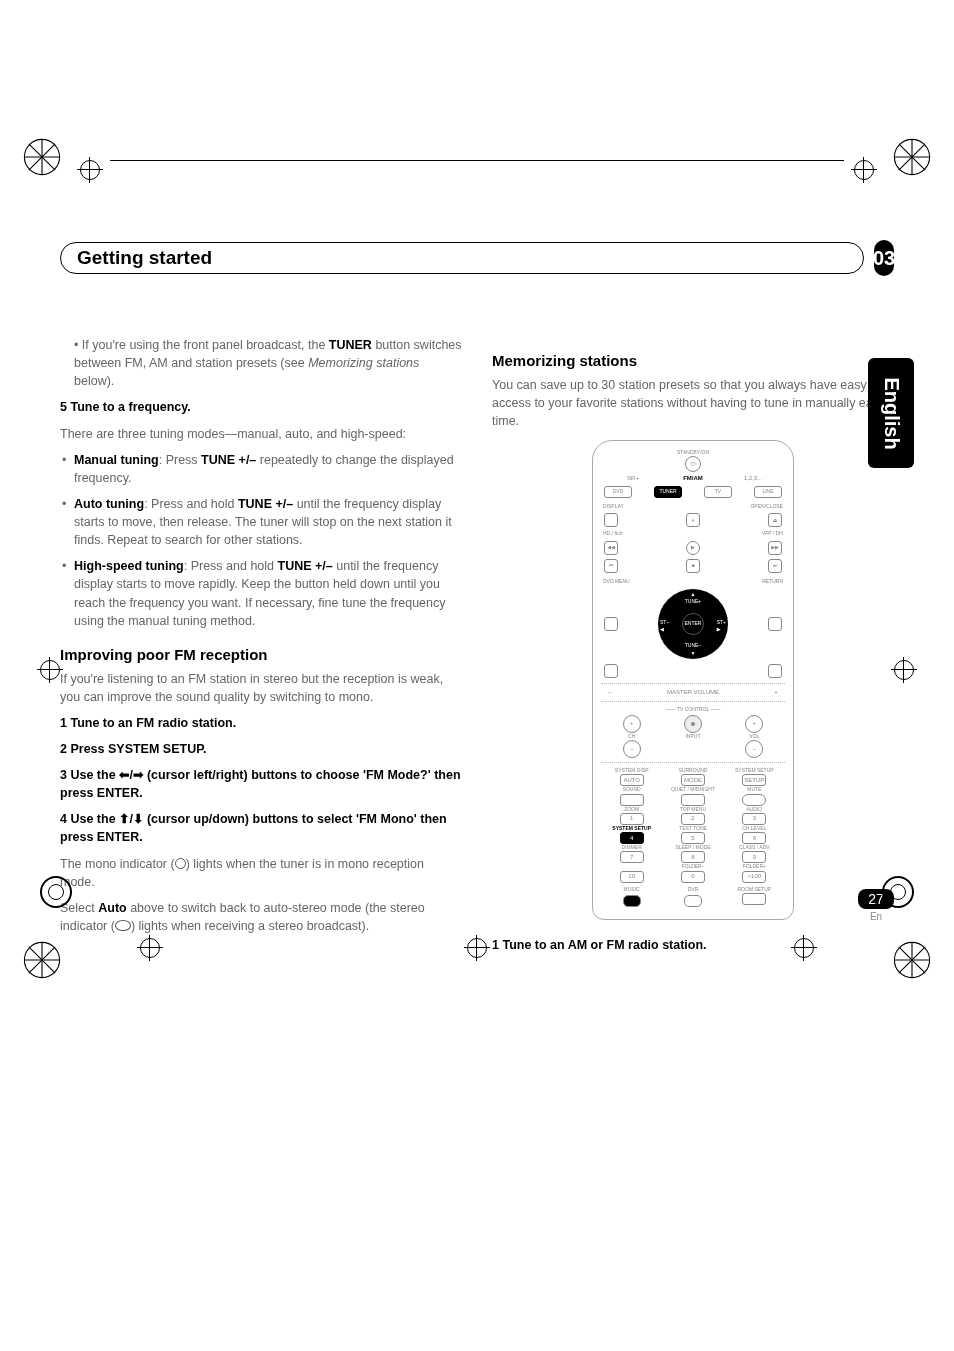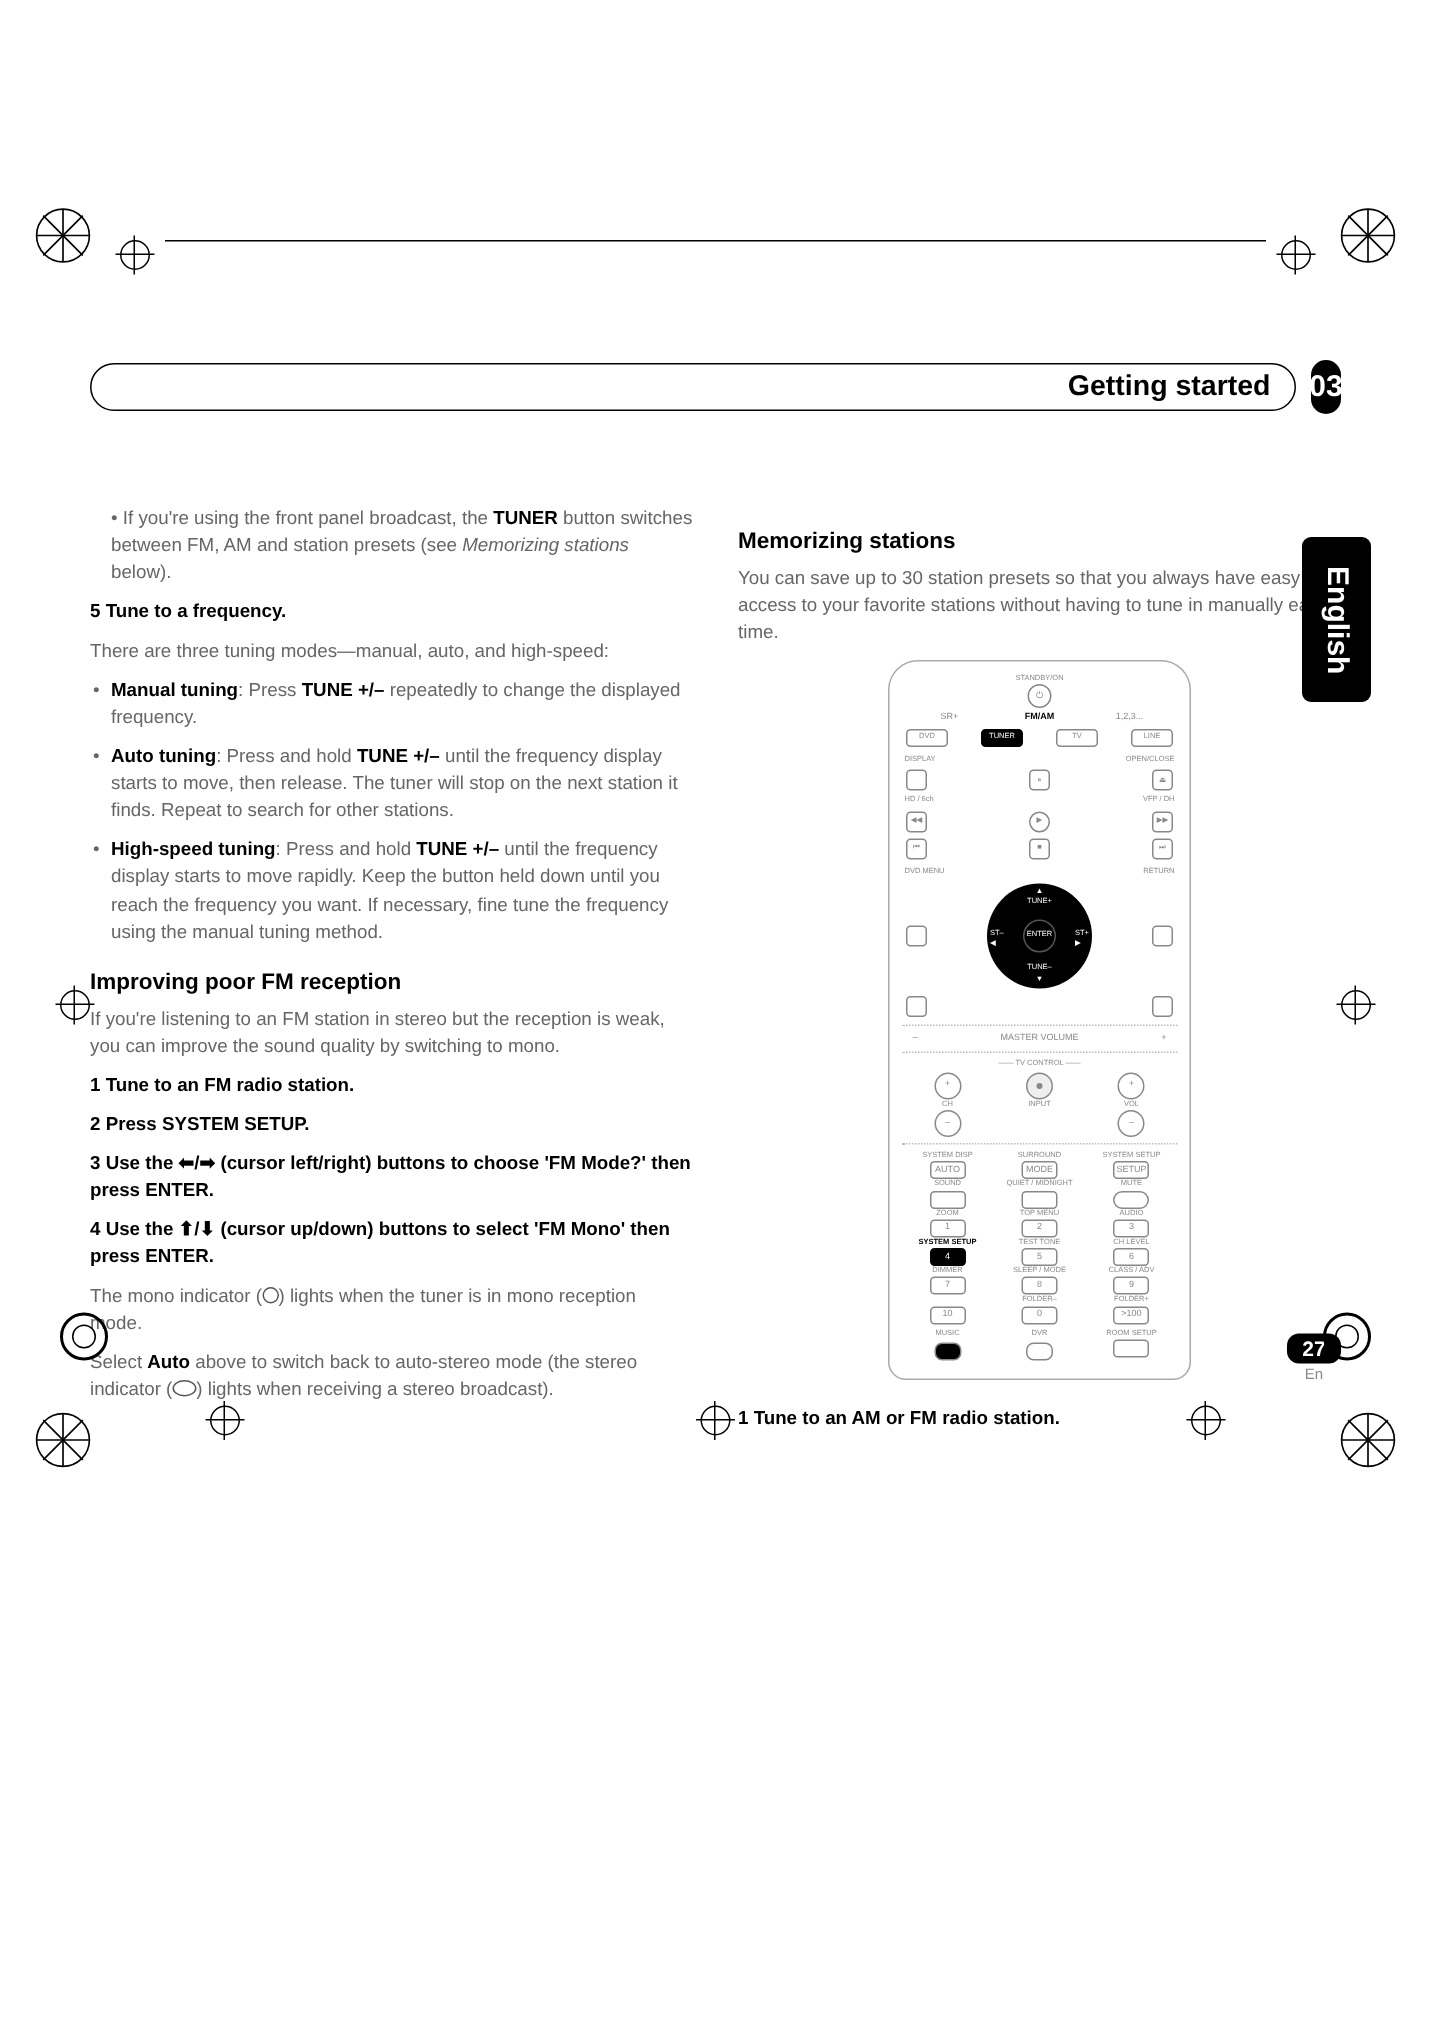--- a/index.html
+++ b/index.html
@@ -31,21 +31,20 @@
   .corner-fan svg { width:100%; height:100%; }
   .fan-tl { top:135px; left:20px; }
   .fan-tr { top:135px; right:20px; }
   .fan-bl2 { bottom:40px; left:20px; }
   .fan-br2 { bottom:40px; right:20px; }
 
   .chapter-bar {
     display:flex;
     align-items:center;
     margin: 100px 0 60px 0;
-    text-align: right;
   }
   .chapter-title-wrap {
     flex:1;
     border:1px solid #000;
     border-radius:18px;
     padding:4px 16px;
     font-weight:bold;
     font-size:19px;
     color:#000;
   }
@@ -116,21 +115,21 @@
   .remote .keynum.blk{background:#000;color:#fff;border-color:#000;}
   .remote .mute{width:16px;height:10px;border:1px solid #888;border-radius:5px/5px;margin:2px auto 0;background:#000;}
   .remote .mute.blank{background:none;}
   .remote .sml{font-size:5px;}
   .page-num {
     position:absolute; right:60px; bottom:100px;
     width:36px; text-align:center;
   }
   .page-num .bub{
     background:#000;color:#fff;border-radius:8px;
-    font-weight:bold; font-size:14px; padding:2px 0;
+    font-weight:normal; font-size:14px; padding:2px 0;
   }
   .page-num .en { font-size:10px; color:#888; margin-top:2px;}
   .center-cross { position:absolute; left:50%; bottom:60px; transform:translateX(-50%);}
   .mark-l { position:absolute; left:40px; top:660px;}
   .mark-r { position:absolute; right:40px; top:660px;}
   .mark-bl { position:absolute; left:40px; bottom:110px;}
   .mark-br { position:absolute; right:40px; bottom:110px;}
   .mark-bl2 { position:absolute; left:140px; bottom:60px;}
   .mark-br2 { position:absolute; right:140px; bottom:60px;}
   .shine { width:18px;height:18px;border:1px solid #000;border-radius:50%;display:inline-block;position:relative;}

